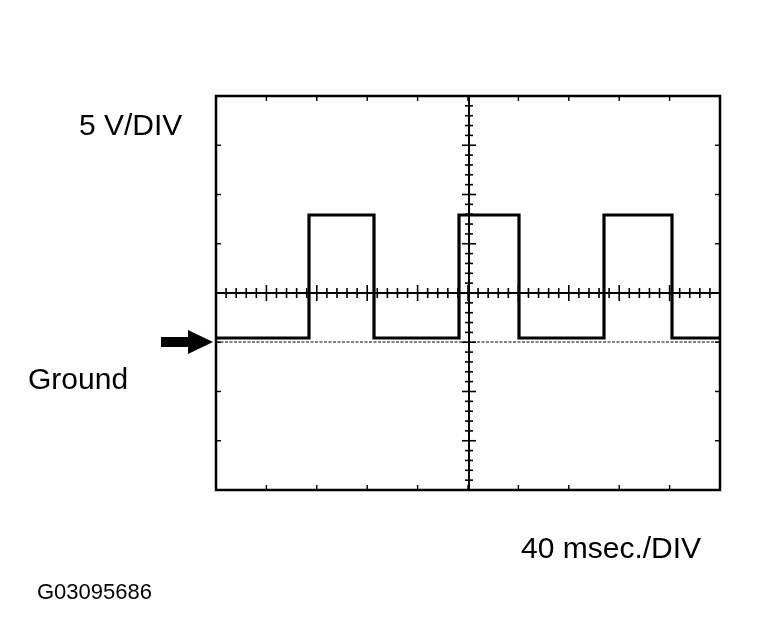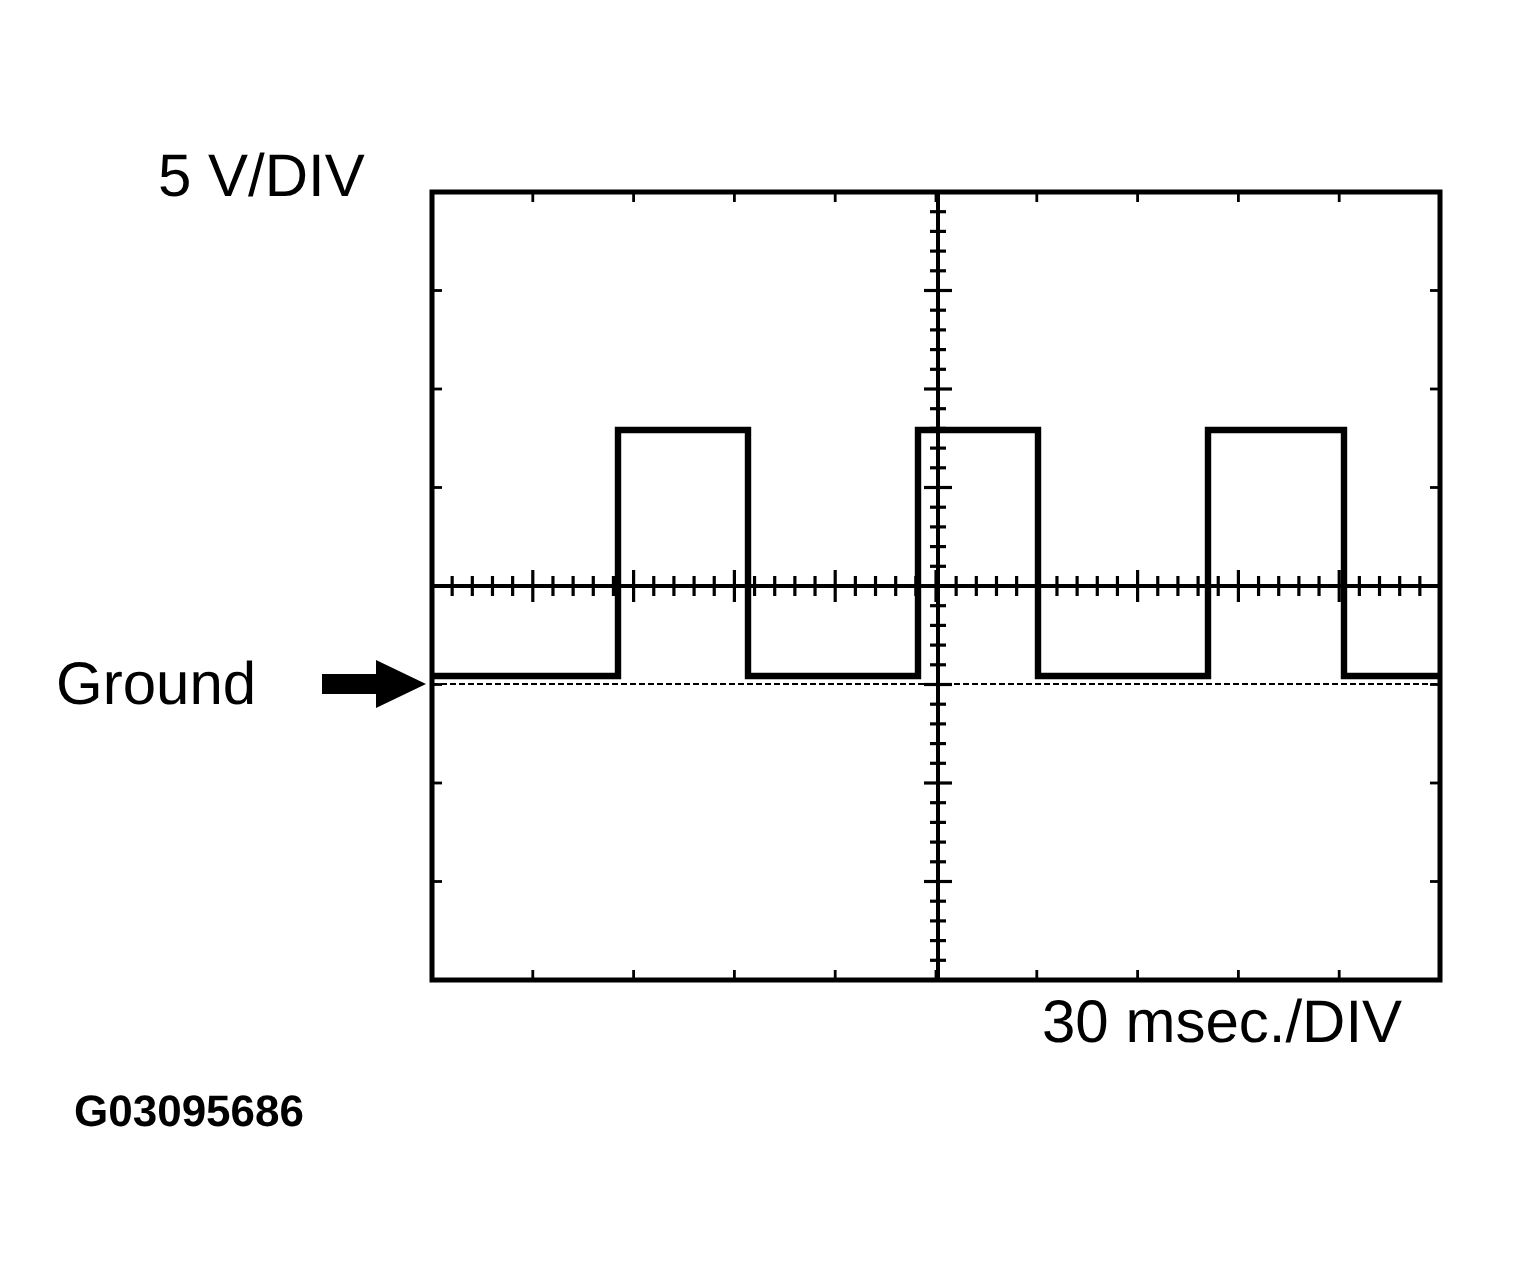--- a/index.html
+++ b/index.html
@@ -1,30 +1,30 @@
 <!DOCTYPE html>
 <html><head>
 <meta charset="utf-8">
 <style>
   html, body { margin: 0; padding: 0; background: #ffffff; }
   body { width: 759px; height: 642px; position: relative; overflow: hidden;
          font-family: "Liberation Sans", sans-serif; color: #000; }
-  .label { position: absolute; white-space: nowrap; line-height: 1; }
+  .label { position: absolute; white-space: nowrap; line-height: 1; margin-top: 36px; }
   #vdiv { left: 79px; top: 74px; font-size: 30px; }
   #ground-label { left: 28px; top: 328px; font-size: 30px; }
   #tdiv { left: 521px; top: 497px; font-size: 30px; }
-  #fig-id { left: 37px; top: 545px; font-size: 22px; font-weight: bold; }
+  #fig-id { left: 37px; top: 545px; font-size: 22px; font-weight: normal; }
   #scope { position: absolute; left: 0; top: 0; }
 </style>
 </head>
 <body>
 
 <div class="label" id="vdiv">5 V/DIV</div>
 <div class="label" id="ground-label">Ground</div>
-<div class="label" id="tdiv">30 msec./DIV</div>
+<div class="label" id="tdiv">40 msec./DIV</div>
 <div class="label" id="fig-id">G03095686</div>
 
 <svg id="scope" width="759" height="642">
   <g id="frame-g">
       <rect x="216" y="96" width="504" height="394" fill="none" stroke="#000" stroke-width="2.5"></rect>
     </g>
   <g id="ticks-g">
       <line x1="216" y1="293" x2="720" y2="293" stroke="#000" stroke-width="2"></line>
       <line x1="469" y1="96" x2="469" y2="490" stroke="#000" stroke-width="2"></line>
       <line x1="216" y1="285" x2="216" y2="301" stroke="#000" stroke-width="1.6"></line>

